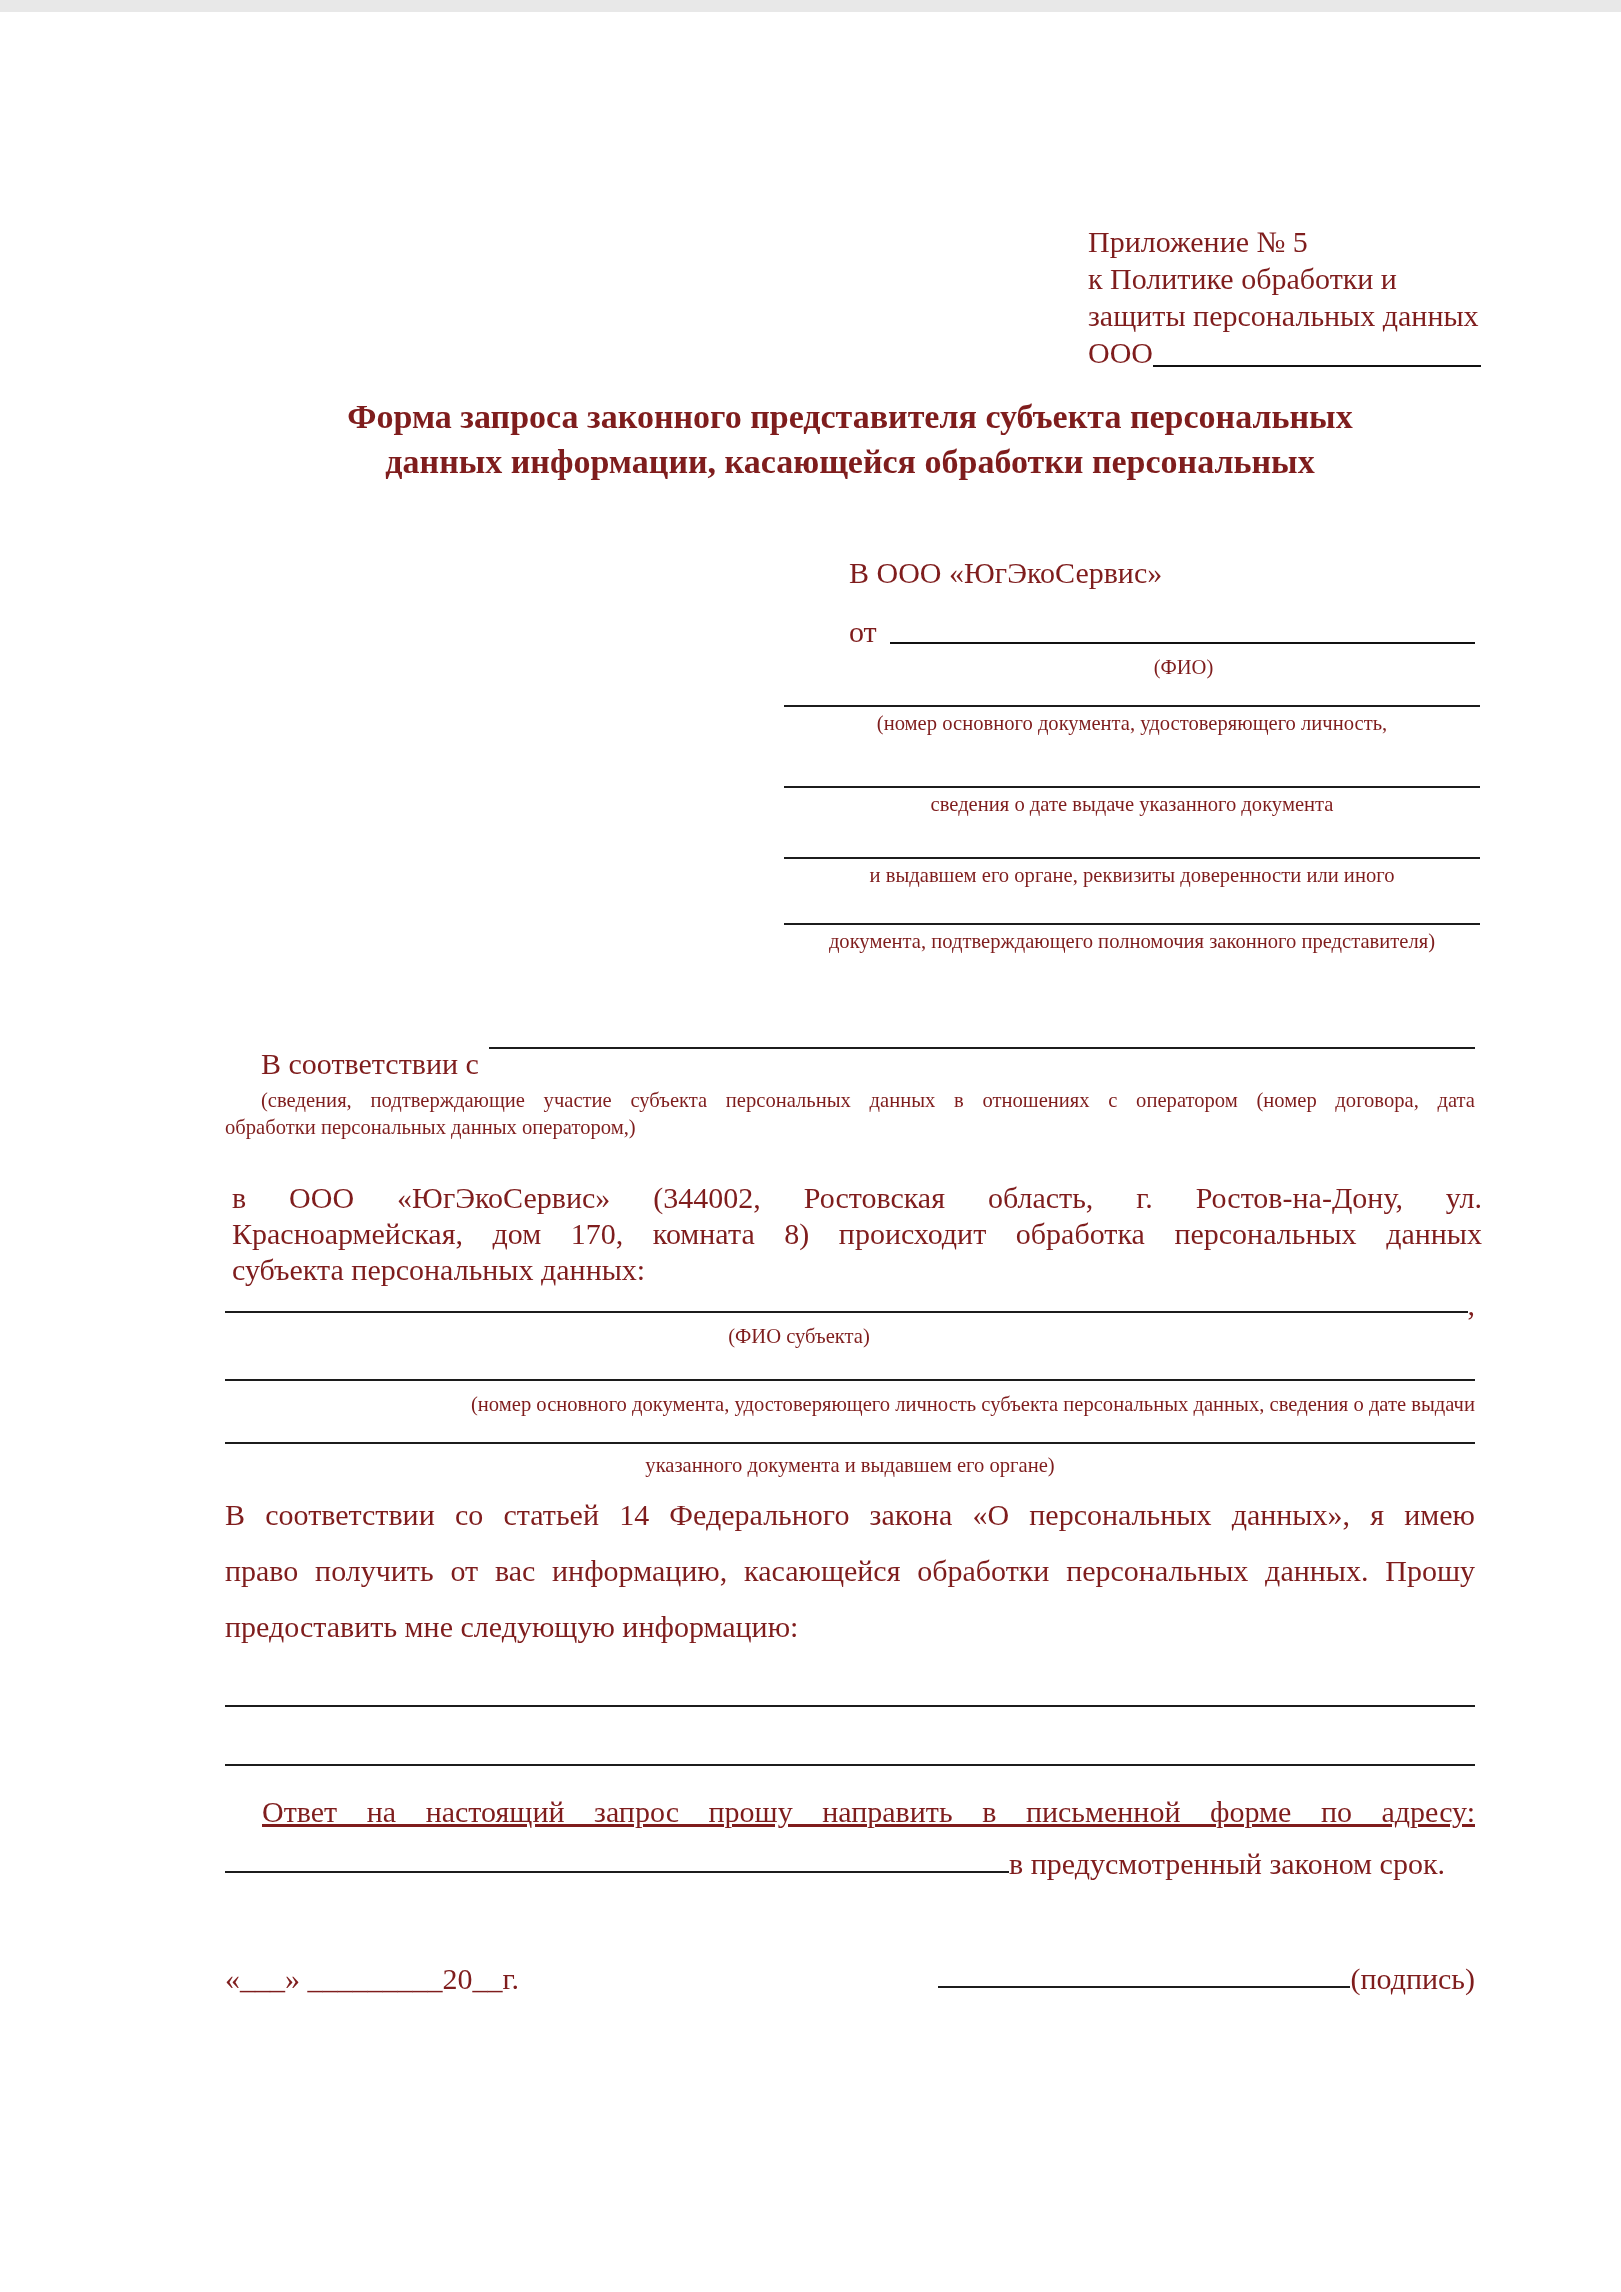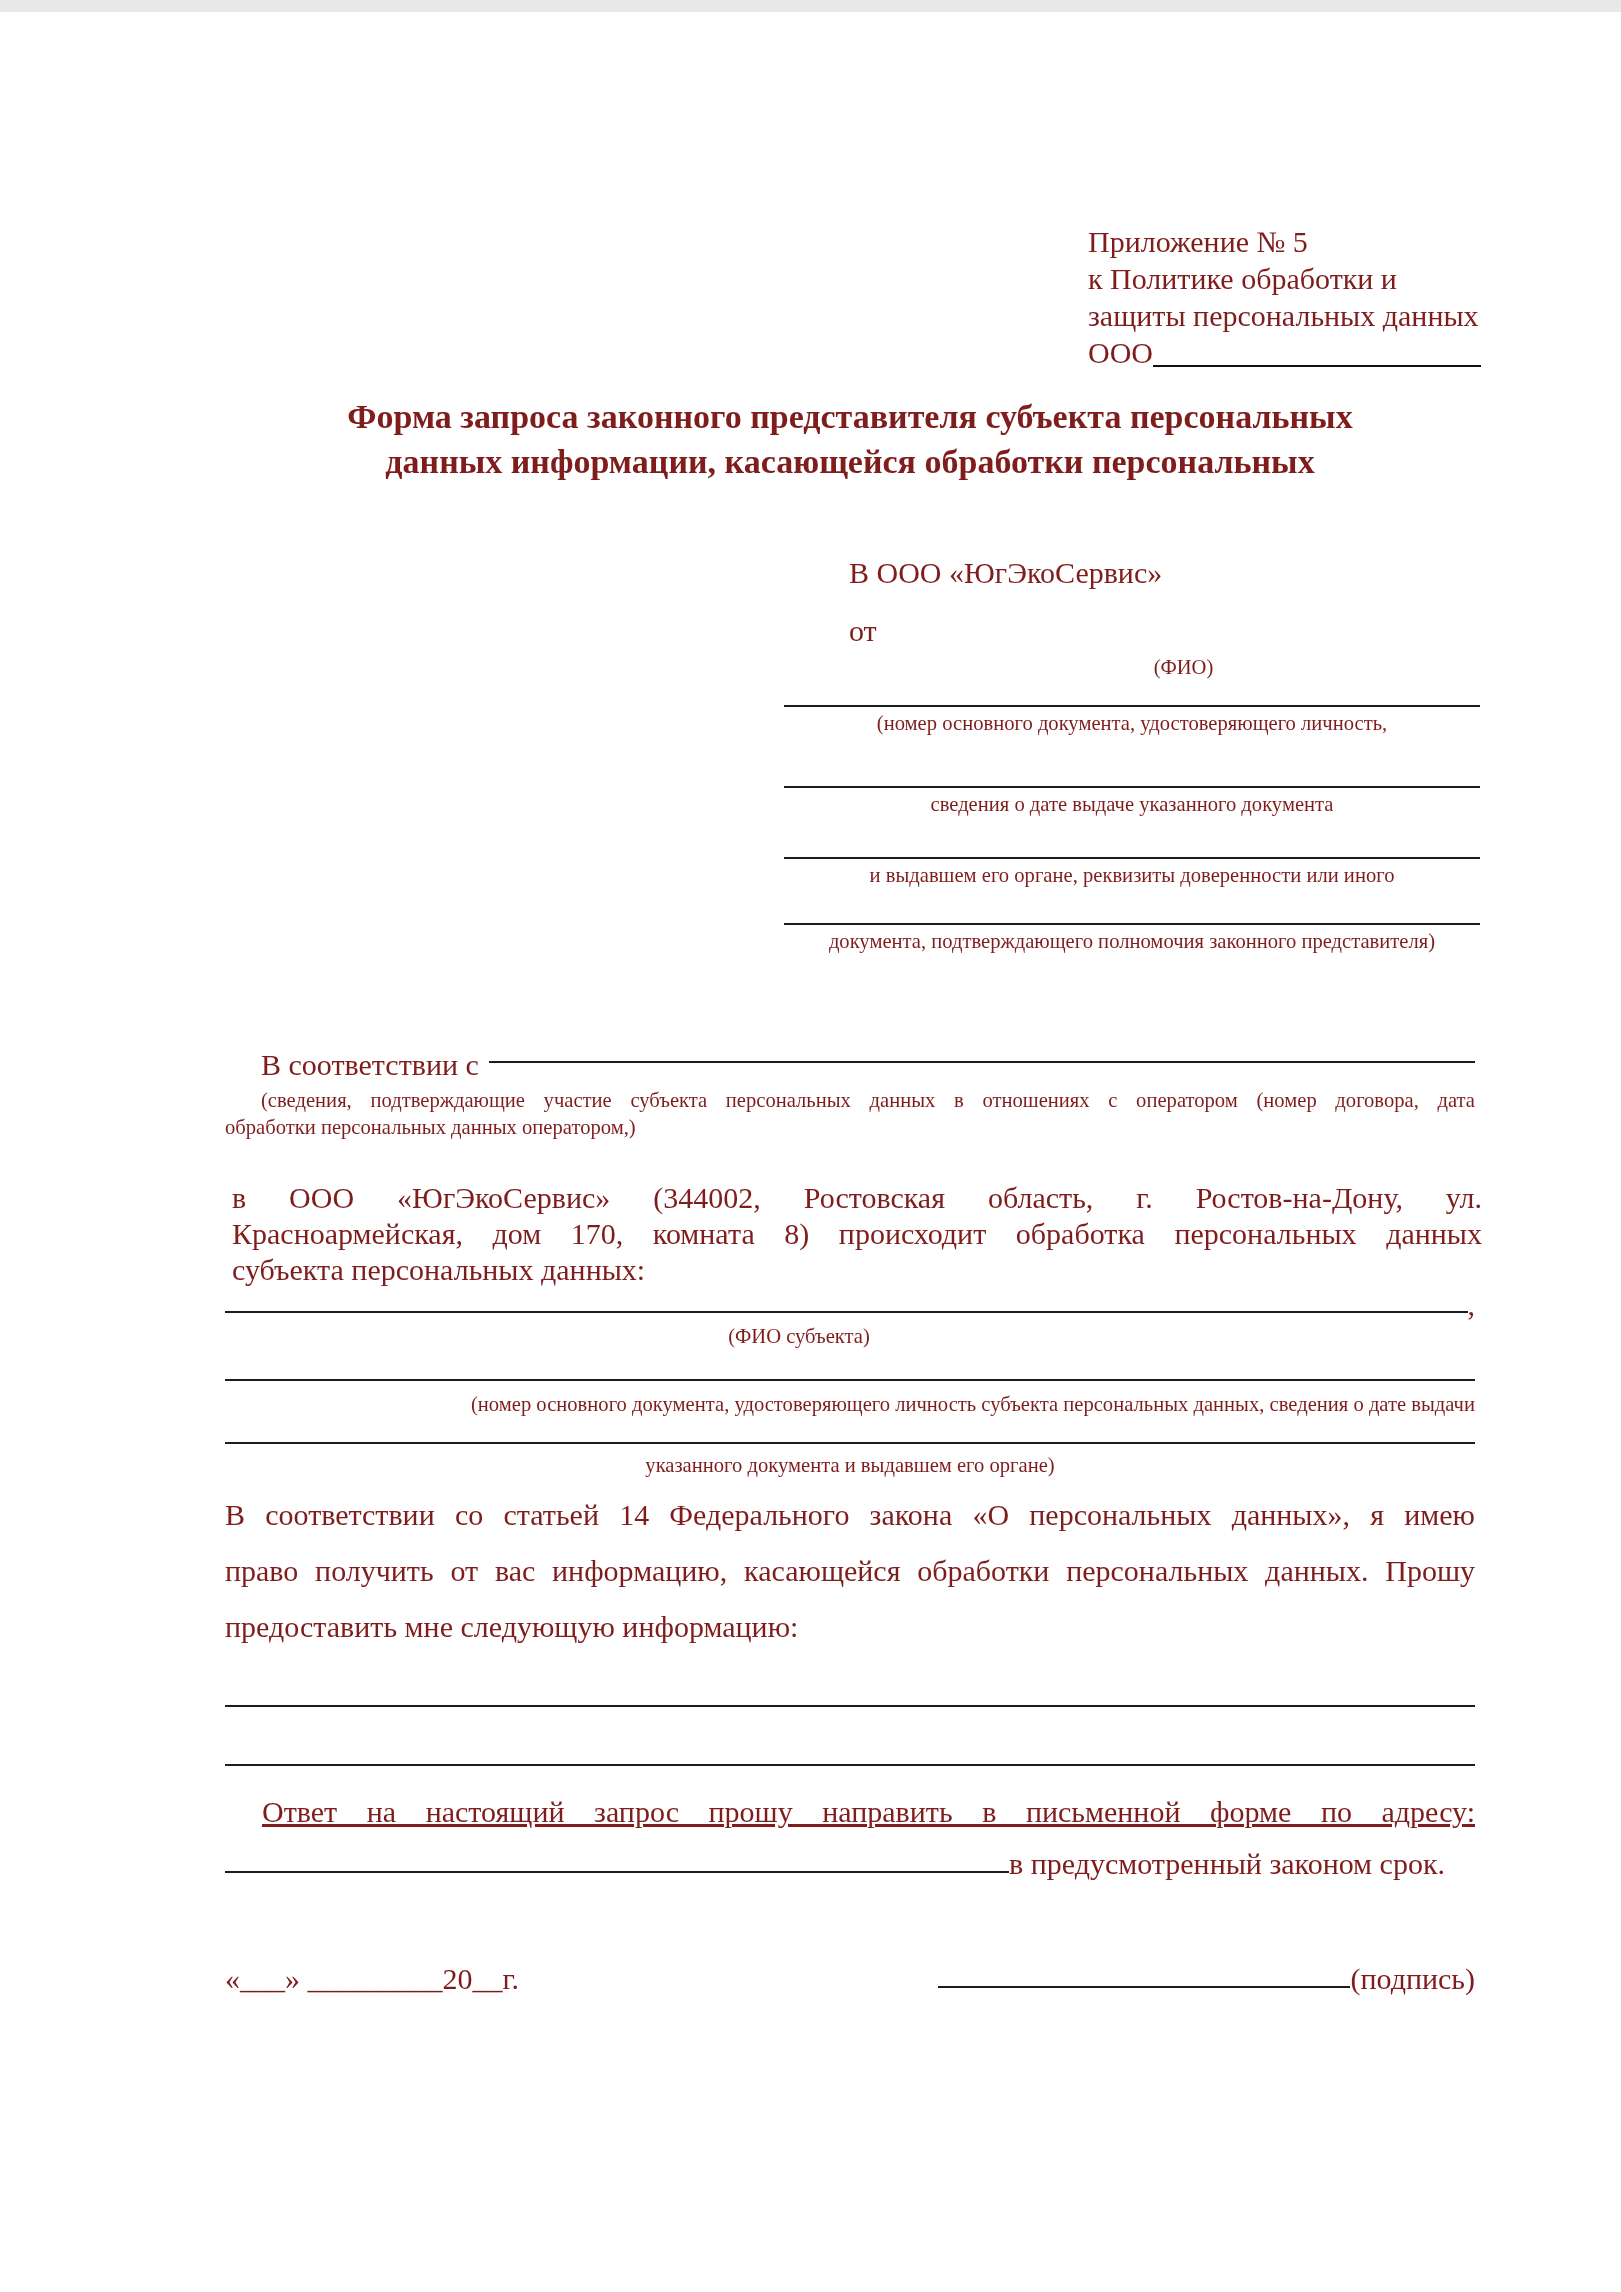--- a/index.html
+++ b/index.html
@@ -20,34 +20,34 @@
   .org-row { display:flex; align-items:flex-end; height:37px;justify-content:center; }
   .org-fill { width:328px; border-bottom:2px solid #111; height:0; align-self:flex-end; margin-bottom:3.9px; }
 
   
   .title { left:225px; top:382px; width:1250px; text-align:center;
            font-size:34px; font-weight:bold; line-height:45px; }
 
   
   .addr { left:849px; top:542px; width:626px; }
   .addr-to { line-height:37px; }
-  .from-row { display:flex; align-items:flex-start; margin-top:22.5px; height:35px;flex-direction:column; }
+  .from-row { display:flex; align-items:flex-end; margin-top:22.5px; height:35px; }
   .from-fill { flex:1; border-bottom:2px solid #111; height:0; margin-left:13.7px; margin-bottom:4.9px; }
   .fio-cap { margin-left:43px; text-align:center; font-size:20.6px; margin-top:7.8px; }
 
   
   .docrows { left:784px; top:693px; width:696px; }
   .docrow { border-top:2.9px solid #1c1c1c; text-align:center; font-size:20.6px; padding-top:4.9px; }
   .docrow.r1 { height:74px; } .docrow.r2 { height:64px; } .docrow.r3 { height:59px; }
 
   
   .zapros { left:225px; top:975px; width:1250px; text-align:center; font-size:31px; padding-left:33px; }
 
   
-  .accord { left:225px; top:1035px; width:1250px; display:flex; align-items:center; height:35px; }
+  .accord { left:225px; top:1035px; width:1250px; display:flex; align-items:flex-start; height:35px; }
   .accord-text { padding-left:36px; white-space:nowrap; }
   .accord-fill { flex:1; border-bottom:2.9px solid #1c1c1c; height:0; margin-left:9.8px; margin-bottom:4.9px; }
 
   .accord-cap { left:225px; top:1075px; width:1250px; font-size:20.6px; line-height:26.5px; }
   .jl { text-align:justify; text-align-last:justify; }
   .ind37 { text-indent:36px; }
   .ind38 { text-indent:37px; }
 
   .operator { left:232px; top:1168px; width:1250px; line-height:36px; }
 

